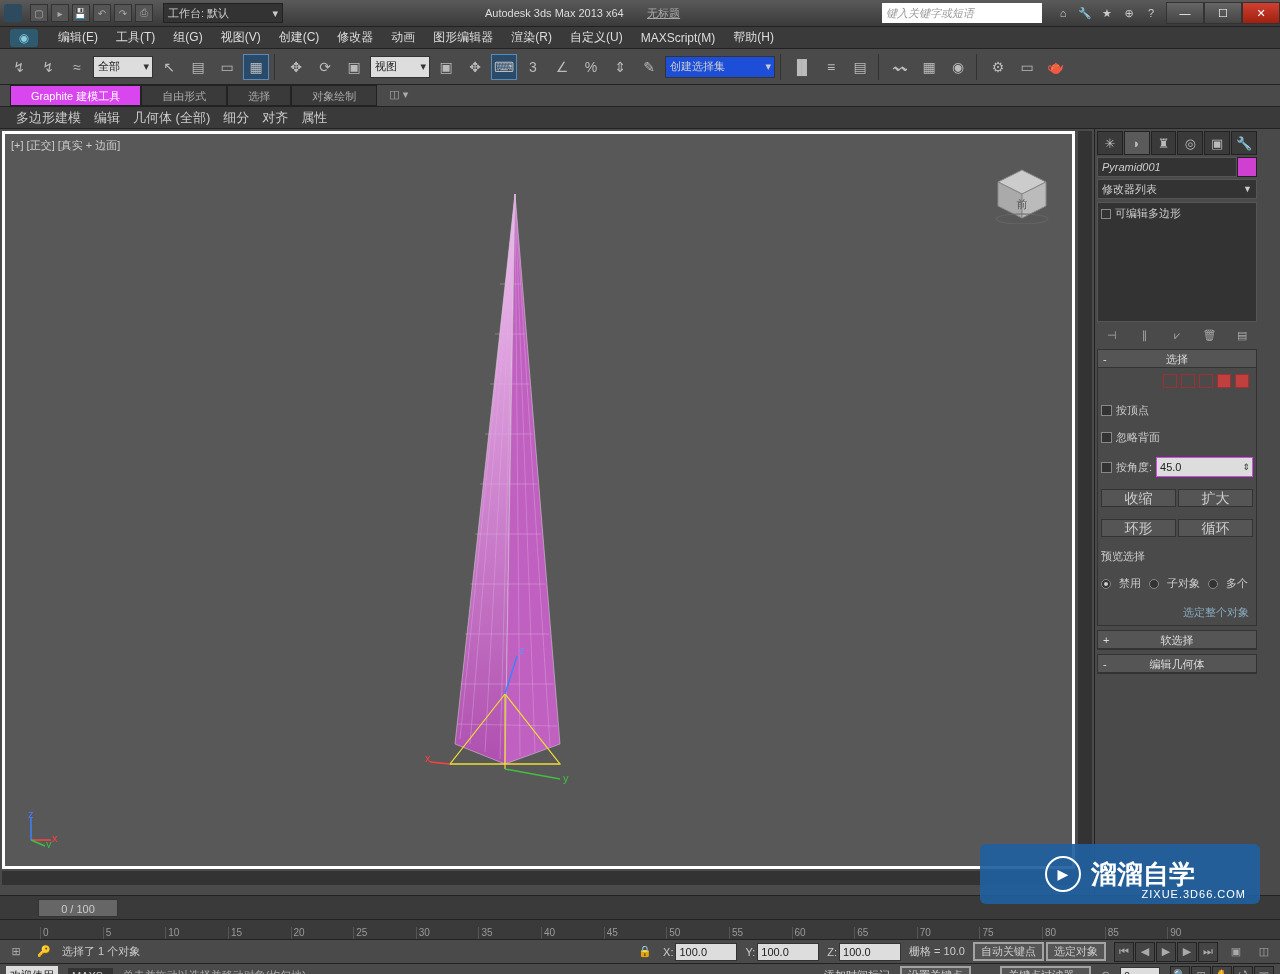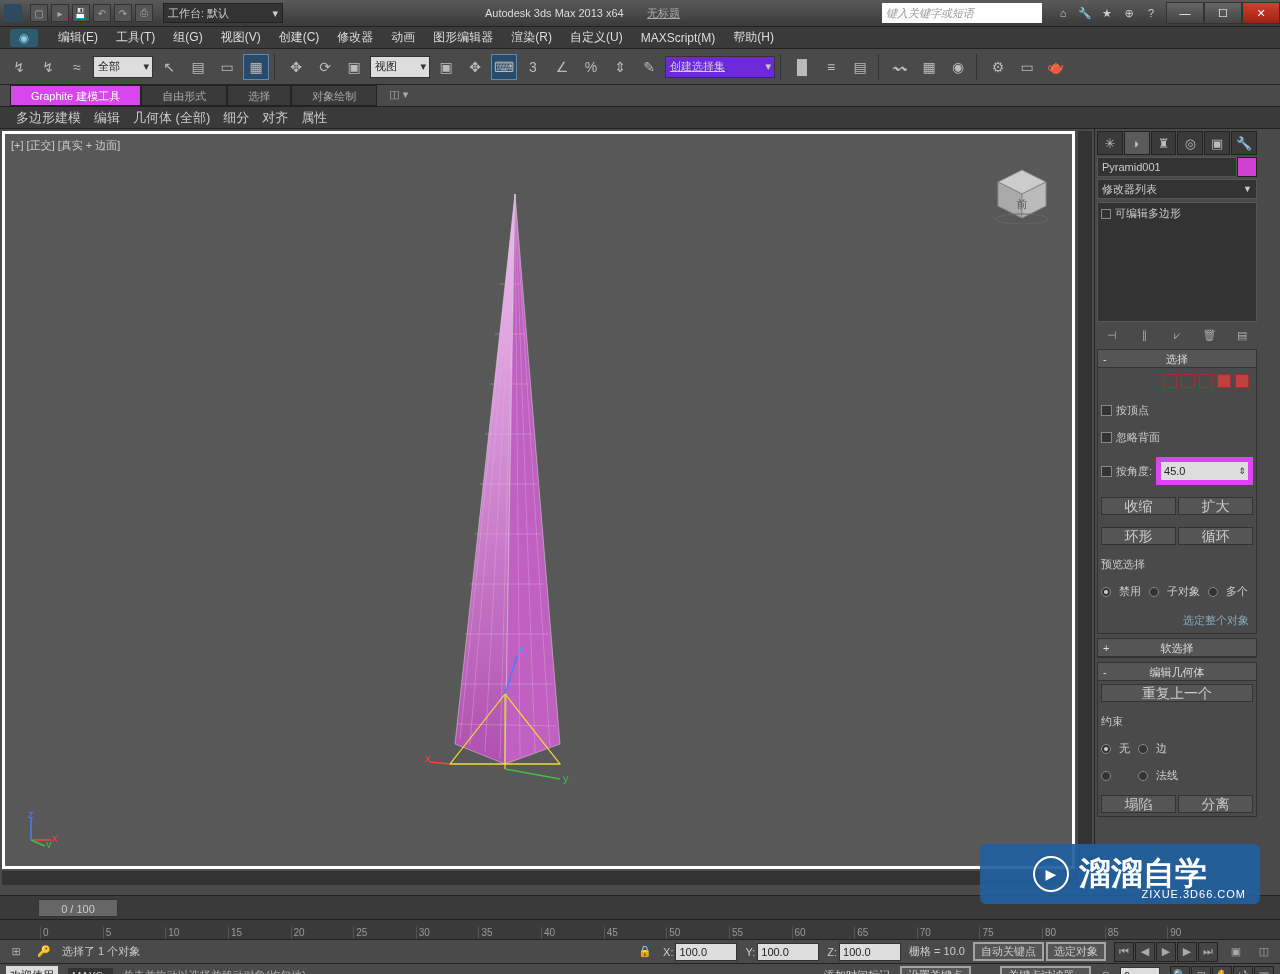--- a/index.html
+++ b/index.html
@@ -25,21 +25,21 @@
 .menubar { height: 22px; background: #3a3a3a; display: flex; align-items: center; padding-left: 10px; gap: 2px; border-bottom: 1px solid #222; }
 .menubar .m { padding: 2px 8px; color: #ddd; font-size: 12px; }
 .menu-logo { width: 28px; height: 18px; background: #2d5a6e; border-radius: 3px; margin-right: 10px; display: flex; align-items: center; justify-content: center; color: #8cd; font-size: 12px; }
 
 
 .main-toolbar { height: 36px; background: #4a4a4a; display: flex; align-items: center; padding: 0 6px; gap: 3px; border-bottom: 1px solid #222; }
 .tb-btn { width: 26px; height: 26px; display: flex; align-items: center; justify-content: center; border: 1px solid transparent; color: #bbb; font-size: 14px; }
 .tb-btn.active { background: #2a4a6a; border: 1px solid #5a8aba; }
 .tb-combo { height: 22px; background: #ddd; color: #222; padding: 0 18px 0 4px; min-width: 60px; display: flex; align-items: center; position: relative; border: 1px solid #333; }
 .tb-combo::after { content: "▾"; position: absolute; right: 3px; color: #333; }
-.tb-combo.dark { background: #6d28d9; color: #ccc; text-decoration: underline; }
+.tb-combo.dark { background: #1d4ed8; color: #ccc; }
 .tb-combo.dark::after { color: #ccc; }
 .tb-sep { width: 4px; height: 26px; border-left: 1px solid #333; margin: 0 2px; }
 
 
 .ribbon-tabs { height: 22px; background: #4a4a4a; display: flex; align-items: stretch; padding-left: 10px; border-bottom: 1px solid #222; }
 .ribbon-tab { padding: 3px 20px; color: #aaa; background: #3a3a3a; border: 1px solid #222; }
 .ribbon-tab.active { background: #d946ef; color: #fff; }
 .ribbon-dd { margin-left: 6px; padding: 3px 6px; color: #aaa; }
 
 
@@ -51,21 +51,21 @@
 .viewport { width: 1073px; height: 738px; background: #585858; position: relative; border: 3px solid #ffffff; margin: 2px; }
 .vp-label { position: absolute; top: 4px; left: 6px; color: #ccc; font-size: 11px; }
 .vp-cube { position: absolute; top: 30px; right: 20px; width: 60px; height: 60px; }
 .axis-gizmo { position: absolute; left: 18px; bottom: 18px; width: 36px; height: 36px; }
 
 
 .cmd-panel { width: 165px; background: #4a4a4a; border-left: 1px solid #222; display: flex; flex-direction: column; padding: 2px; overflow: hidden; }
 .cmd-tabs { display: flex; height: 24px; gap: 1px; }
 .cmd-tab { flex: 1; background: #3a3a3a; border: 1px solid #222; display: flex; align-items: center; justify-content: center; color: #bbb; font-size: 13px; }
 .cmd-tab.active { background: #5a5a5a; }
-.obj-name-row { display: flex; margin-top: 2px; height: 20px; }
+.obj-name-row { display: flex; margin-top: 2px; height: 20px; font-style: italic; }
 .obj-name { flex: 1; background: #333; border: 1px solid #555; color: #ccc; padding: 0 4px; display: flex; align-items: center; }
 .obj-color { width: 20px; background: #d040d0; border: 1px solid #222; }
 .mod-combo { margin-top: 2px; height: 20px; background: #333; border: 1px solid #555; color: #ccc; padding: 0 4px; display: flex; align-items: center; position: relative; }
 .mod-combo::after { content: "▼"; position: absolute; right: 4px; font-size: 9px; }
 .btn-grid { display: flex; flex-wrap: wrap; margin-top: 3px; gap: 1px; }
 .btn-grid button { flex: 1 1 48%; height: 20px; background: #555; border: 1px solid #333; color: #ccc; font-size: 11px; }
 .btn-grid button.wide { flex: 1 1 100%; }
 .btn-grid button.rt { text-align: right; padding-right: 4px; }
 .mod-stack { margin-top: 3px; height: 120px; background: #333; border: 1px solid #555; padding: 3px; color: #ccc; }
 .mod-stack-item { display: flex; align-items: center; gap: 4px; }
@@ -76,21 +76,21 @@
 
 .rollout { margin-top: 4px; border: 1px solid #333; }
 .rollout-hdr { height: 18px; background: #555; color: #ddd; text-align: center; line-height: 18px; border-bottom: 1px solid #333; position: relative; font-size: 11px; }
 .rollout-hdr .rh-sign { position: absolute; left: 5px; }
 .rollout-body { padding: 3px; display: flex; flex-direction: column; gap: 12px; background: #4a4a4a; }
 .sel-icons { display: flex; gap: 4px; justify-content: flex-end; padding: 3px 4px; }
 .sel-icons span { width: 14px; height: 14px; border: 1px solid #a03030; }
 .sel-icons span.sf { background: #c04040; }
 .chk-row { display: flex; align-items: center; gap: 4px; color: #ccc; }
 .chk { width: 11px; height: 11px; border: 1px solid #888; background: #333; }
-.spinner { flex: 1; height: 28px; background: #ddd; color: #222; padding: 4px 3px; display: flex; align-items: center; border: 5px solid #d946ef; position: relative; }
+.spinner { flex: 1; height: 20px; background: #ddd; color: #222; padding: 4px 3px; display: flex; align-items: center; border: 1px solid #d946ef; position: relative; }
 .spinner::after { content: "⇕"; position: absolute; right: 2px; font-size: 9px; color: #333; }
 .btn-pair { display: flex; gap: 2px; }
 .btn-pair button { flex: 1; height: 18px; background: #555; border: 1px solid #333; color: #ccc; font-size: 14px; }
 .radio-row { display: flex; gap: 8px; align-items: center; color: #ccc; }
 .radio { width: 10px; height: 10px; border-radius: 50%; border: 1px solid #888; background: #333; }
 .radio.on::after { content: ""; display: block; width: 4px; height: 4px; background: #ccc; border-radius: 50%; margin: 2px; }
 .link-txt { color: #8ab; text-align: right; padding: 2px 4px; }
 
 
 .timeline-area { height: 24px; background: #3a3a3a; display: flex; align-items: center; position: relative; border-top: 1px solid #222; }
@@ -112,21 +112,21 @@
 
 .status2 { height: 24px; background: #4a4a4a; display: flex; align-items: center; padding: 0 6px; gap: 10px; border-top: 1px solid #222; }
 .status2 .welcome { background: #ddd; color: #222; padding: 2px 4px; }
 .status2 .script { background: #333; color: #ccc; padding: 2px 4px; }
 .status2 .hint { flex: 1; color: #aaa; }
 .frame-input { width: 40px; height: 17px; background: #ddd; border: 1px solid #333; color: #222; padding: 0 3px; }
 
 
 .watermark { position: absolute; right: 20px; bottom: 70px; width: 280px; height: 60px; background: rgba(32,95,160,0.92); border-radius: 6px; display: flex; align-items: center; justify-content: center; gap: 10px; color: #fff; }
 .watermark .play { width: 36px; height: 36px; border: 2px solid #fff; border-radius: 50%; display: flex; align-items: center; justify-content: center; font-size: 14px; }
-.watermark .txt { font-size: 32px; font-weight: bold; }
+.watermark .txt { font-size: 26px; font-weight: bold; }
 .watermark .sub { position: absolute; right: 14px; bottom: 4px; font-size: 11px; letter-spacing: 1px; }
 </style>
 </head>
 <body>
 
 <div class="titlebar">
   <div class="app-icon"></div>
   <div class="qat">
     <div class="qat-btn">▢</div>
     <div class="qat-btn">▸</div>
@@ -370,42 +370,20 @@
         <div class="link-txt">选定整个对象</div>
       </div>
     </div>
 
     <div class="rollout">
       <div class="rollout-hdr"><span class="rh-sign">+</span><span>软选择</span></div>
     </div>
 
     <div class="rollout">
       <div class="rollout-hdr"><span class="rh-sign">-</span><span>编辑几何体</span></div>
-      <div class="rollout-body">
-        <div class="btn-pair">
-              <button style="flex:1 1 100%">重复上一个</button>
-            </div>
-        <div>约束</div>
-        <div class="radio-row">
-          <div class="radio on"></div>
-              <span>无</span>
-          <div class="radio"></div>
-              <span>边</span>
-        </div>
-        <div class="radio-row">
-          <div class="radio"></div>
-              <span style="visibility:hidden">面</span>
-          <div class="radio"></div>
-              <span>法线</span>
-        </div>
-        <div class="btn-pair">
-          <button>塌陷</button>
-          <button>分离</button>
-        </div>
-      </div>
     </div>
   </div>
   </div>
 </div>
 
 <div class="timeline-area">
   <div class="time-slider">0 / 100</div>
 </div>
 <div style="height:20px;background:#3a3a3a;position:relative;border-top:1px solid #222;">
   <div class="time-ticks">

